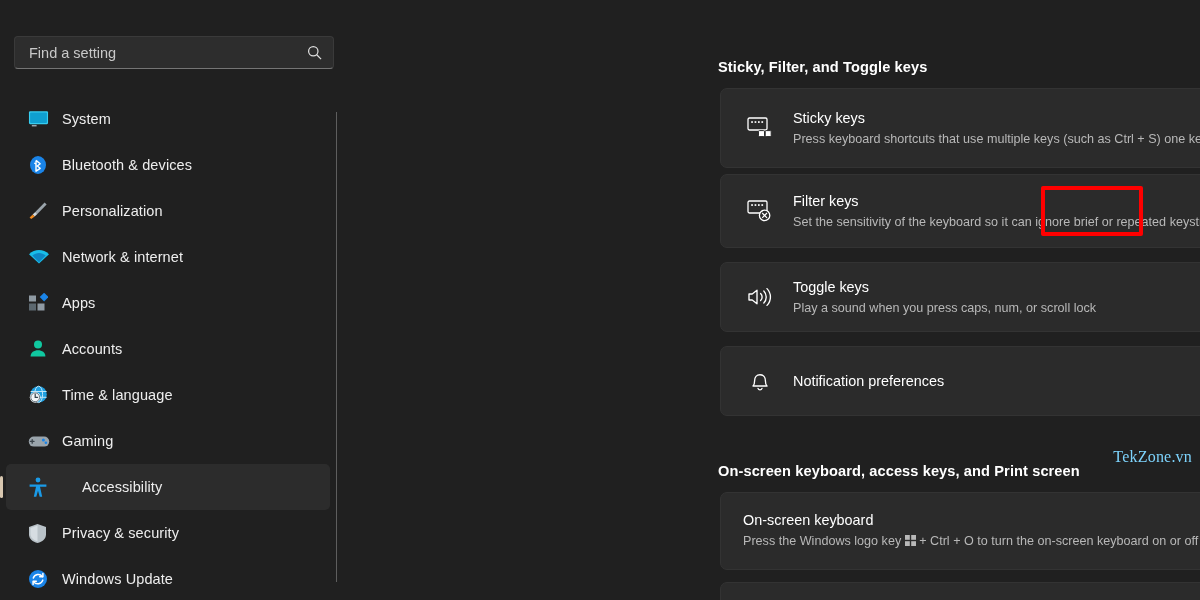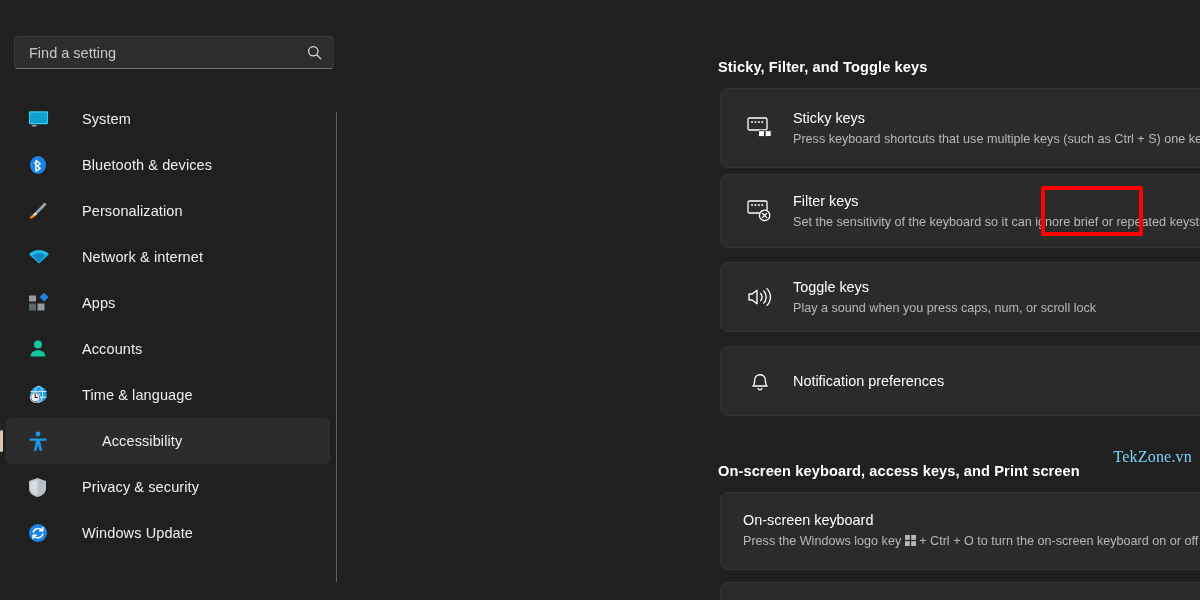--- a/index.html
+++ b/index.html
@@ -40,21 +40,21 @@
     display: flex; align-items: center; border-radius: 5px;
     padding-left: 22px; cursor: default;
   }
   .nav-item.selected { background: #2c2c2c; gap: 20px; }
   .nav-item.selected::before {
     content: ""; position: absolute; left: -6px; top: 12px;
     width: 3px; height: 22px; background: #d8c7b0; border-radius: 2px;
   }
   .nav-icon { width: 30px; height: 26px; display: flex; align-items: center;
     justify-content: flex-start; flex: 0 0 30px; }
-  .nav-label { font-size: 14.5px; color: #eeeeee; letter-spacing: .1px; margin-left: 24px; }
+  .nav-label { font-size: 14.5px; color: #eeeeee; letter-spacing: .1px; margin-left: 4px; }
 
   .side-divider {
     position: absolute; left: 336px; top: 112px;
     width: 1px; height: 470px; background: #6a6a6a; opacity: .85;
   }
 
   
   .main { position: relative; flex: 1; height: 600px; overflow: hidden; }
   .section-title {
     font-size: 14.6px; font-weight: bold; color: #ffffff;
@@ -176,20 +176,31 @@
             <path d="M2.6 6.5h16M2.6 12.3h16" stroke="#bfe6f8" stroke-width="1"></path>
             <ellipse cx="10.6" cy="9.4" rx="4" ry="8.2" fill="none" stroke="#bfe6f8" stroke-width="1"></ellipse>
             <circle cx="7.2" cy="12.3" r="5.4" fill="#f3f7f9"></circle>
             <circle cx="7.2" cy="12.3" r="4.4" fill="none" stroke="#5b6a74" stroke-width=".9"></circle>
             <path d="M7.2 9.2v3.1h2.4" stroke="#33424c" stroke-width="1.2" fill="none" stroke-linecap="round"></path>
           </svg>
         </span>
         <span class="nav-label">Time &amp; language</span>
       </div>
 
+      <div class="nav-item">
+        <span class="nav-icon">
+          <svg width="22" height="15" viewBox="0 0 22 15">
+            <rect x="0.8" y="2.6" width="20.4" height="10" rx="5" fill="#9aa4ab"></rect>
+            <path d="M4.2 5.6v3.6M2.4 7.4h3.6" stroke="#3b444b" stroke-width="1.3" stroke-linecap="round"></path>
+            <circle cx="15.4" cy="5.9" r="1.5" fill="#1a84e8"></circle>
+            <circle cx="17.9" cy="8.8" r="1.3" fill="#1a84e8"></circle>
+          </svg>
+        </span>
+        <span class="nav-label">Gaming</span>
+      </div>
 
       <div class="nav-item selected">
         <span class="nav-icon">
           <svg width="20" height="21" viewBox="0 0 20 21">
             <circle cx="10" cy="3" r="2.4" fill="#1a9be8"></circle>
             <path d="M1.6 7.4h16.8v2.3H12l2.2 10h-2.5L10 13.7l-1.7 6H5.8l2.2-10H1.6z" fill="#1a9be8"></path>
           </svg>
         </span>
         <span class="nav-label">Accessibility</span>
       </div>

